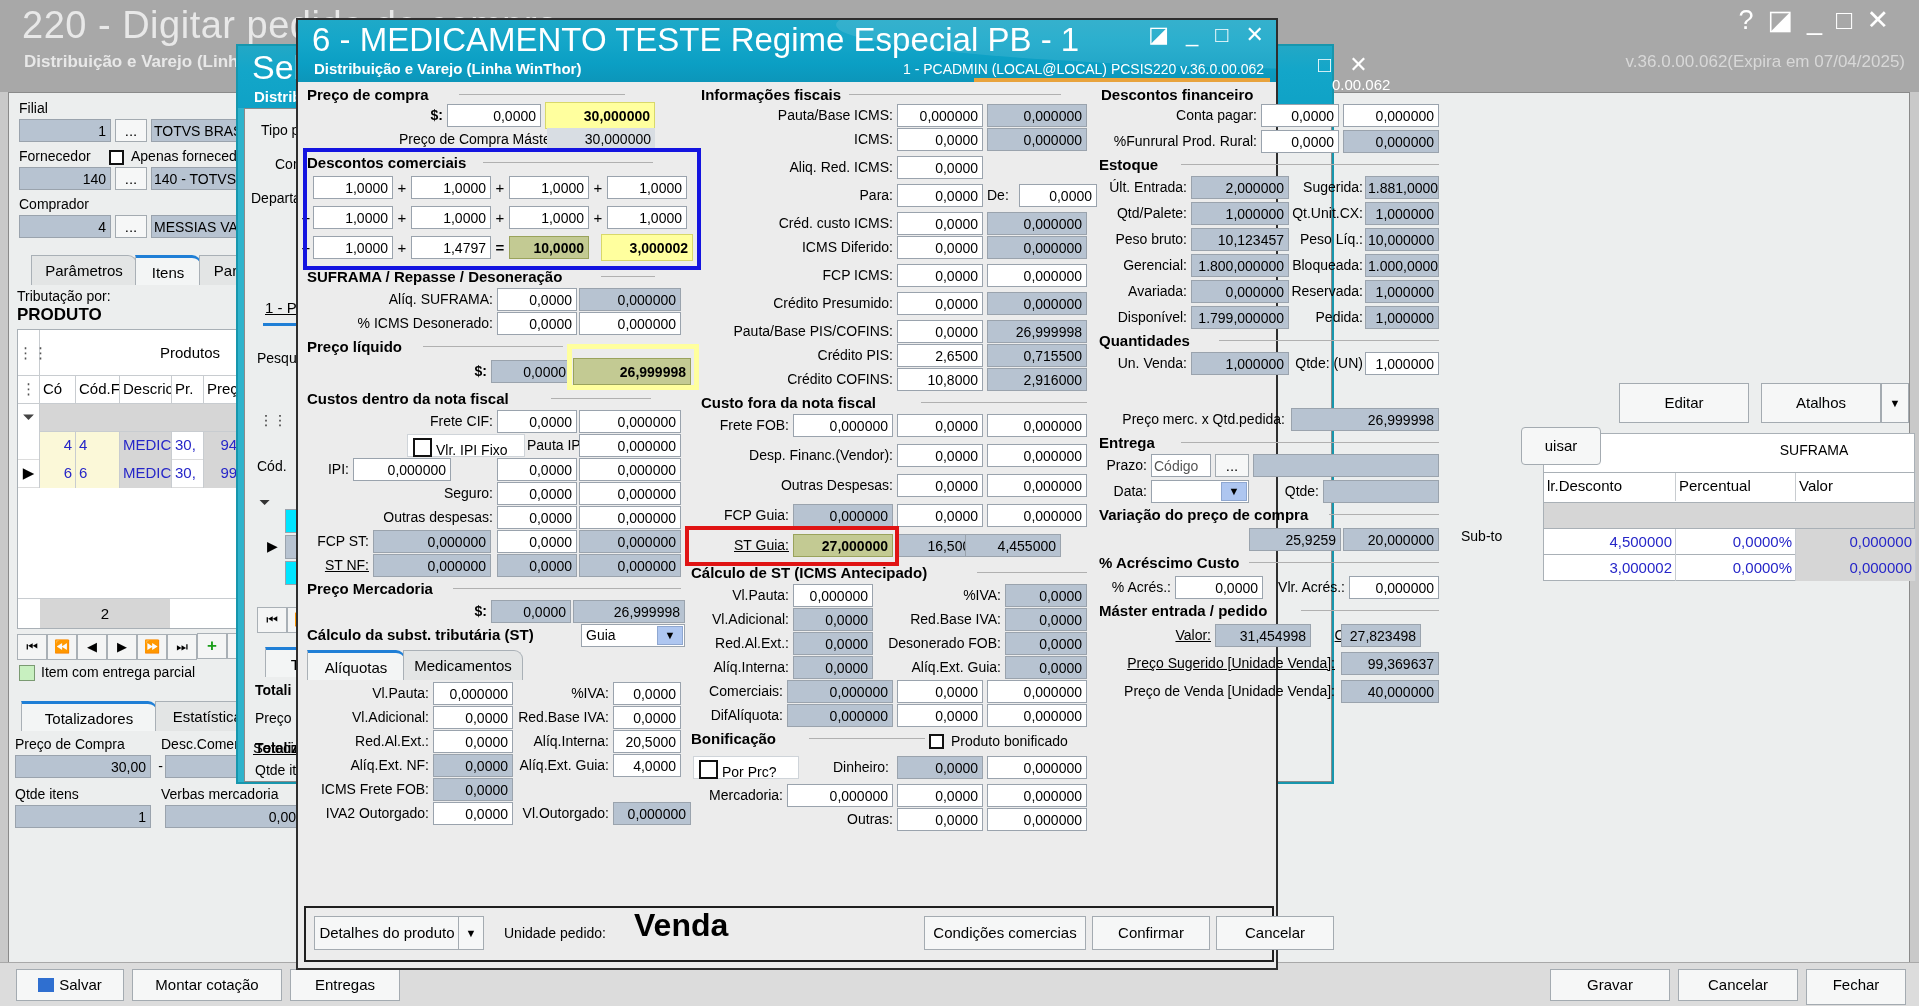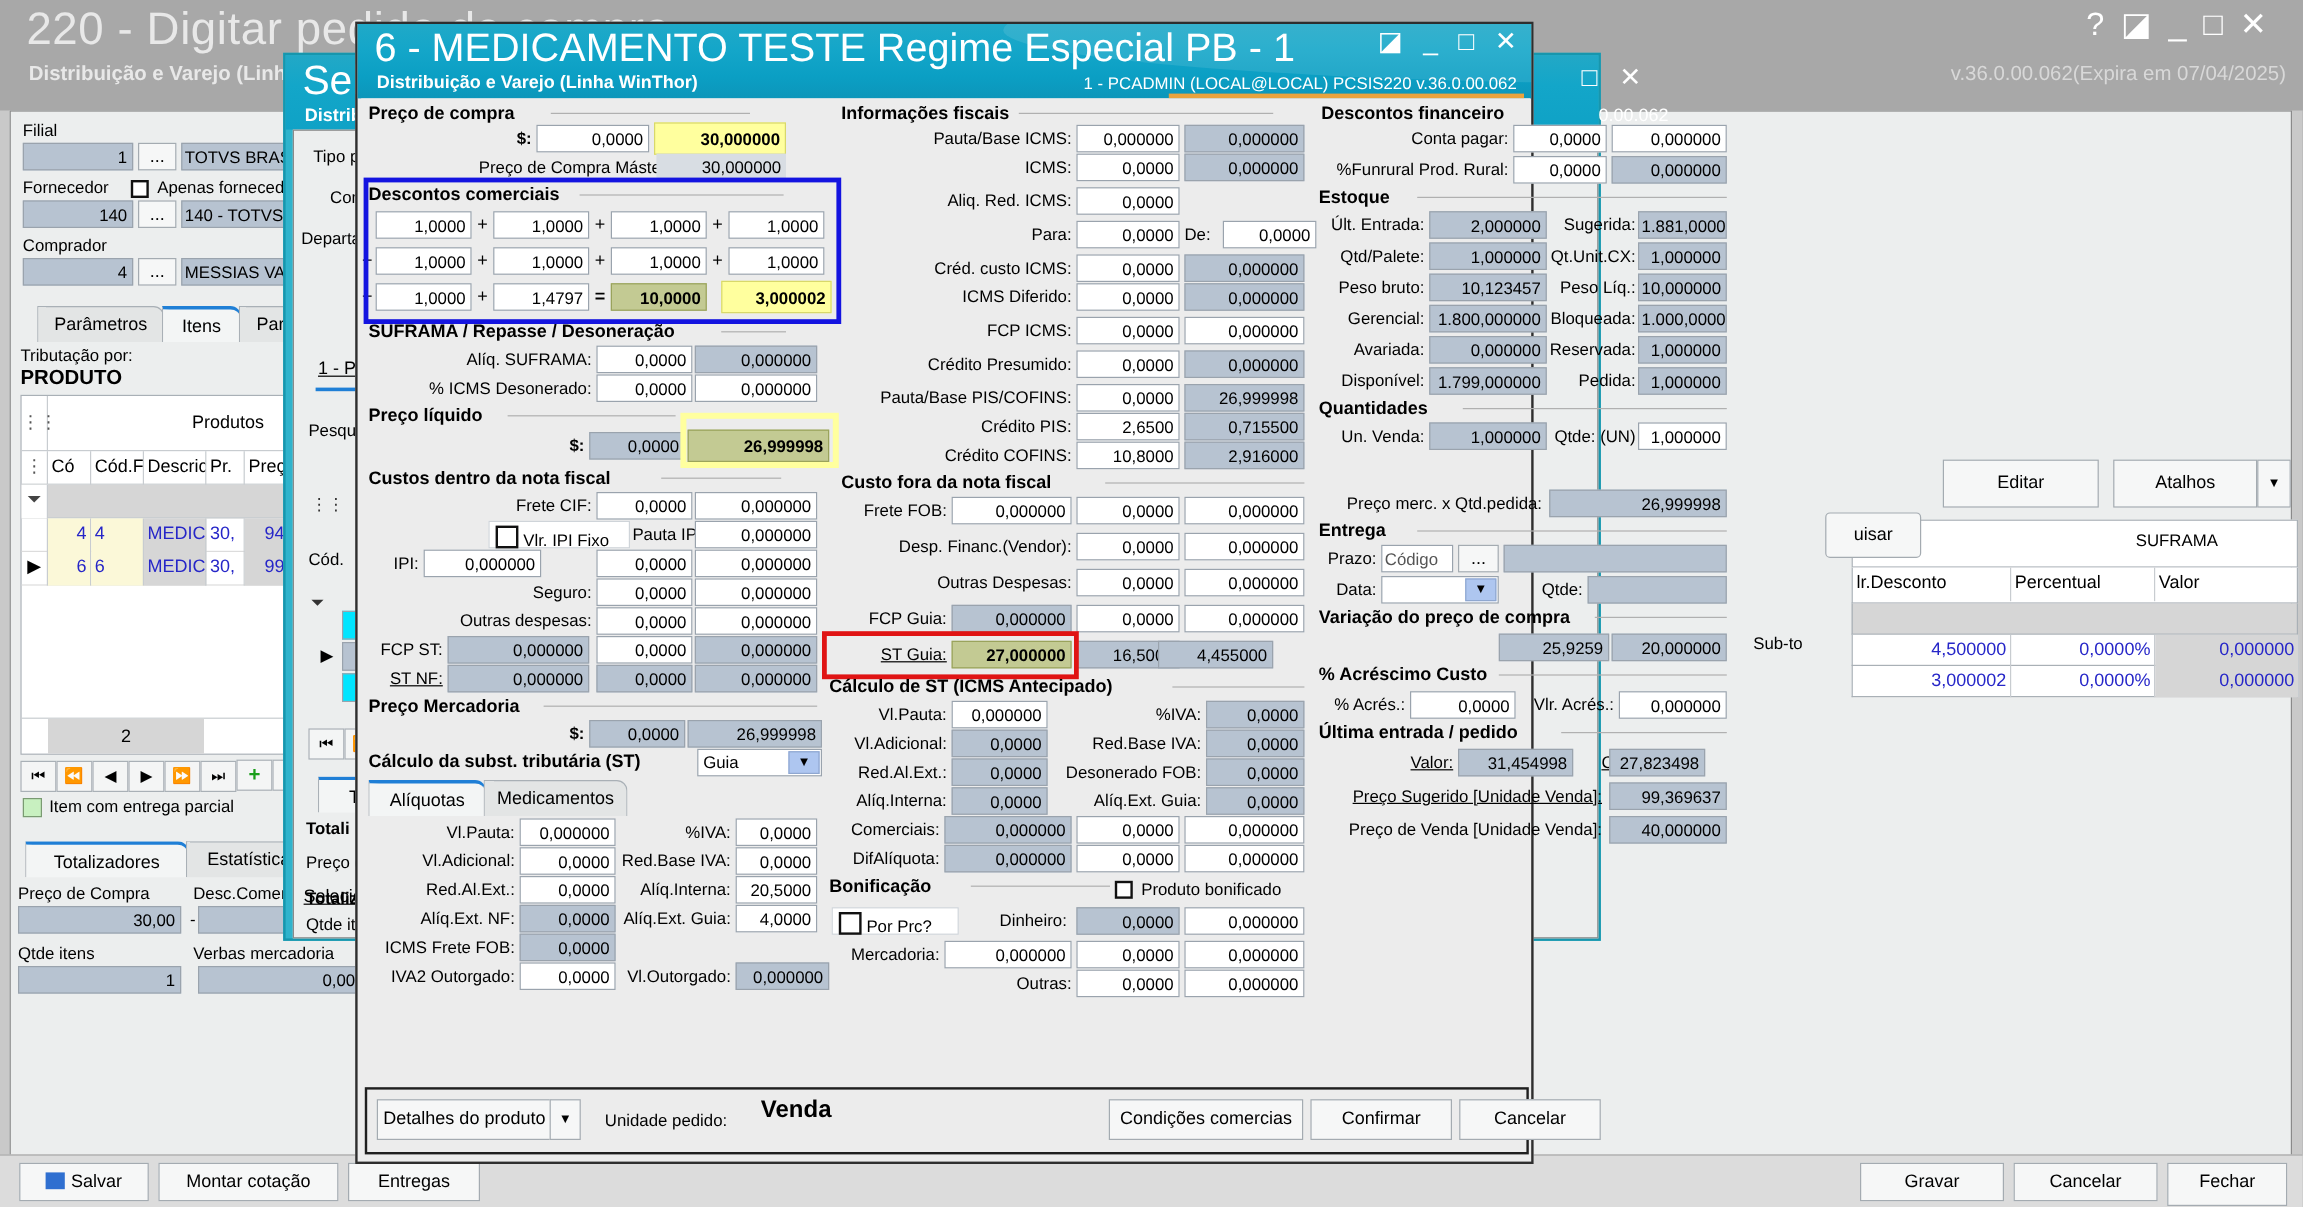--- a/index.html
+++ b/index.html
@@ -264,21 +264,21 @@
     <div class="abs lblL" style="left:10px;top:570px;font-weight:bold;">Totali</div>
     <div class="abs lblL" style="left:10px;top:598px;">Preço d</div>
     <div class="abs lblL" style="left:10px;top:650px;">Qtde ite</div>
     <div class="abs lblL" style="left:10px;top:628px;font-weight:bold;">Totaliz</div>
     <div class="abs" style="left:8px;top:630px;font-size:15px;text-decoration:underline;">Selecio</div>
   </div>
 </div>
 <div class="abs" style="left:1318px;top:52px;font-size:22px;color:#fff;z-index:5;">
   <span>□</span><span style="margin-left:18px;">✕</span>
 </div>
-<div class="abs" style="left:1332px;top:88px;font-size:15px;color:#fff;z-index:5;">0.00.062</div>
+<div class="abs" style="left:1332px;top:76px;font-size:15px;color:#fff;z-index:5;">0.00.062</div>
 
 <div id="dlg" class="abs">
   <div class="hd">
     <div class="hdt">6 - MEDICAMENTO TESTE Regime Especial PB - 1</div>
     <div class="hds">Distribuição e Varejo (Linha WinThor)</div>
     <div class="hdr">1 - PCADMIN (LOCAL@LOCAL)   PCSIS220  v.36.0.00.062</div>
     <div class="hdb">
       <span>◪</span><span>_</span><span>□</span><span>✕</span>
     </div>
   </div>
@@ -616,36 +616,36 @@
     <div class="abs fld ro" style="left:948px;top:446px;width:92px;">25,9259</div>
     <div class="abs fld ro" style="left:1042px;top:446px;width:96px;">20,000000</div>
 
     <div class="abs grp" style="left:798px;top:472px;">% Acréscimo Custo</div>
     <div class="abs grpline" style="left:948px;top:480px;width:190px;"></div>
     <div class="abs lbl" style="left:790px;top:494px;width:80px;">% Acrés.:</div>
     <div class="abs fld" style="left:874px;top:494px;width:88px;">0,0000</div>
     <div class="abs lbl" style="left:966px;top:494px;width:78px;">Vlr. Acrés.:</div>
     <div class="abs fld" style="left:1048px;top:494px;width:90px;">0,000000</div>
 
-    <div class="abs grp" style="left:798px;top:520px;">Última entrada / pedido</div>
+    <div class="abs grp" style="left:798px;top:520px;">Máster entrada / pedido</div>
     <div class="abs grpline" style="left:1000px;top:528px;width:138px;"></div>
     <div class="abs lbl ul" style="left:850px;top:542px;width:60px;">Valor:</div>
     <div class="abs fld ro" style="left:914px;top:542px;width:96px;">31,454998</div>
     <div class="abs lbl ul" style="left:1012px;top:542px;width:62px;">Custo:</div>
     <div class="abs fld ro" style="left:1040px;top:542px;width:80px;">27,823498</div>
 
     <div class="abs lbl ul" style="left:790px;top:570px;width:244px;">Preço Sugerido [Unidade Venda]:</div>
     <div class="abs fld ro" style="left:1040px;top:570px;width:98px;">99,369637</div>
 
     <div class="abs lbl" style="left:790px;top:598px;width:244px;">Preço de Venda [Unidade Venda]:</div>
     <div class="abs fld ro" style="left:1040px;top:598px;width:98px;">40,000000</div>
   </div>
 
   <div class="foot">
     <div class="abs btn" style="left:8px;top:8px;width:146px;height:34px;line-height:32px;">Detalhes do produto</div>
     <div class="abs btn" style="left:152px;top:8px;width:26px;height:34px;line-height:32px;font-size:11px;">▼</div>
     <div class="abs lblL" style="left:198px;top:14px;">Unidade pedido:</div>
-    <div class="abs lblL" style="left:328px;top:6px;font-size:20px;font-weight:bold;">Venda</div>
+    <div class="abs lblL" style="left:328px;top:6px;font-size:32px;font-weight:bold;">Venda</div>
     <div class="abs btn" style="left:618px;top:8px;width:162px;height:34px;line-height:32px;">Condições comercias</div>
     <div class="abs btn" style="left:786px;top:8px;width:118px;height:34px;line-height:32px;">Confirmar</div>
     <div class="abs btn" style="left:910px;top:8px;width:118px;height:34px;line-height:32px;">Cancelar</div>
   </div>
 </div>
 
 </body></html>

